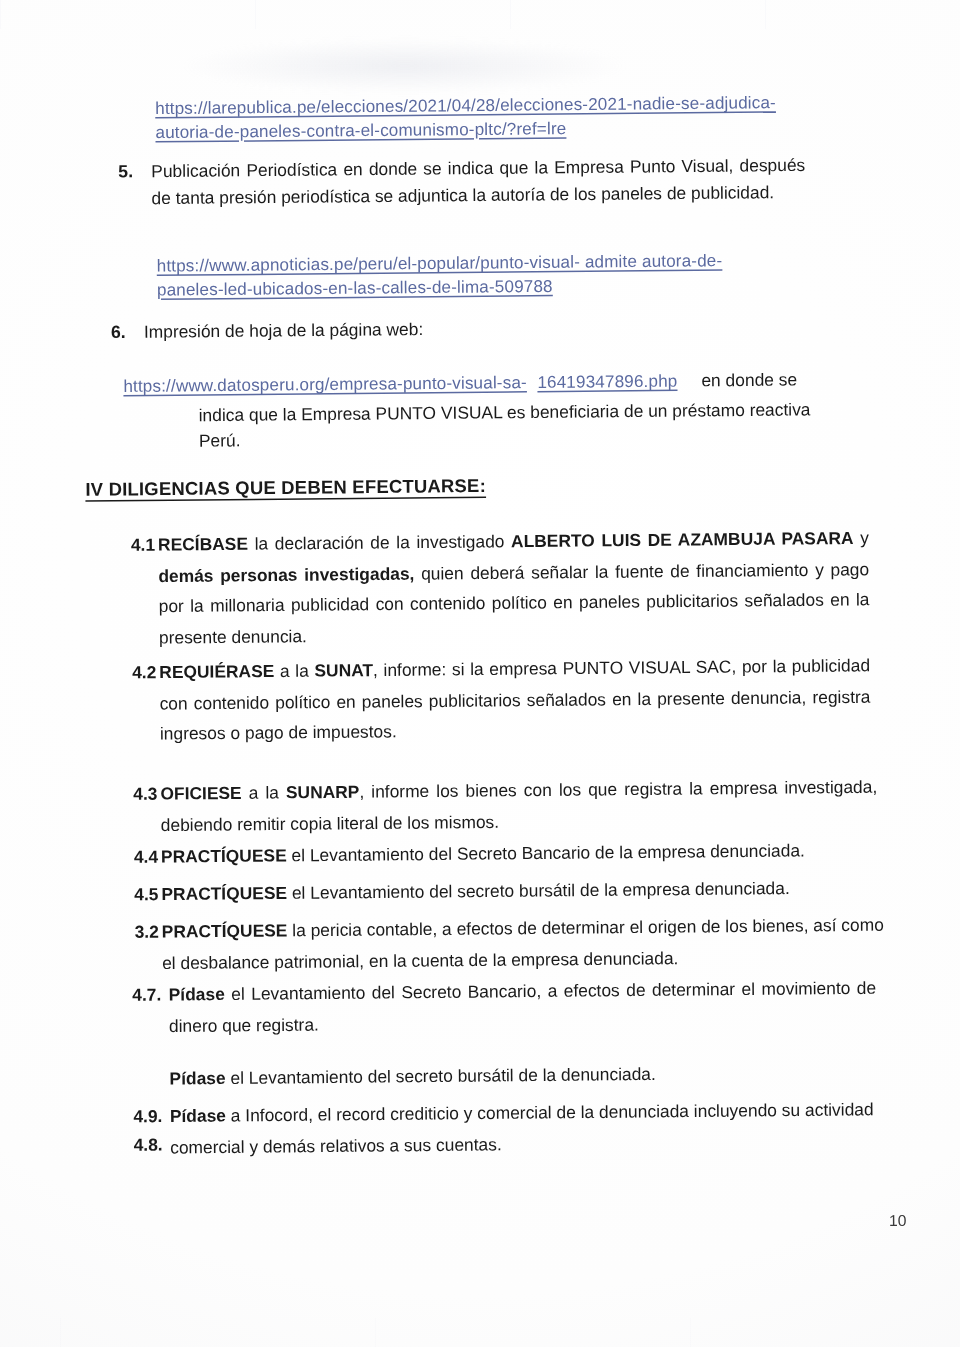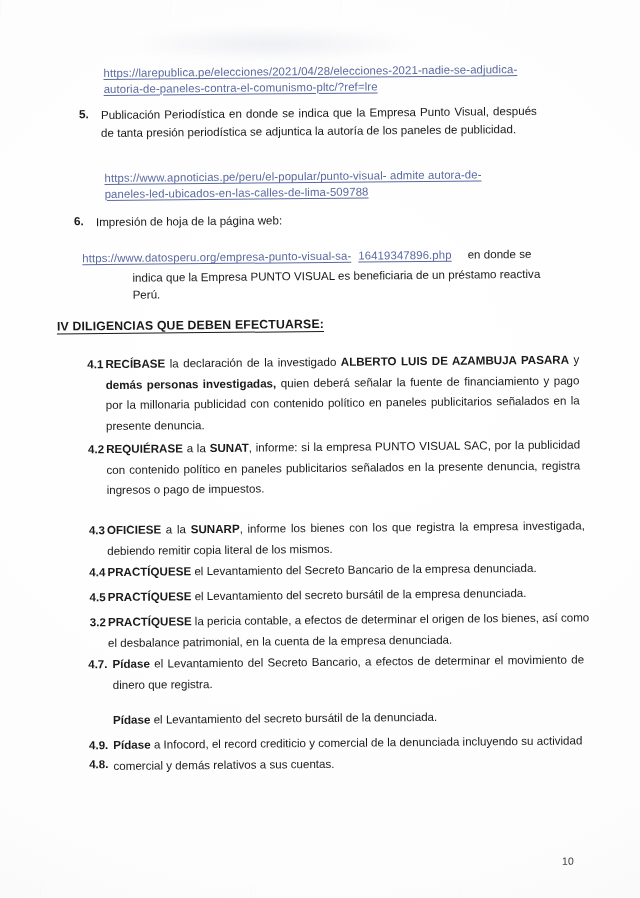--- a/index.html
+++ b/index.html
@@ -205,15 +205,15 @@
   <div class="block dil nojust" style="left:86px; top:708px; width:496px;">
     <div class="tag" style="padding-right:5px;margin-top:44px;">4.8.</div>
     <div class="body"><b>Pídase</b><span> el Levantamiento del secreto bursátil de la denunciada.</span></div>
   </div>
 
   <div class="block dil nojust" style="left:86px; top:733px; width:506px;">
     <div class="tag" style="padding-right:5px;">4.9.</div>
     <div class="body"><b>Pídase</b><span> a Infocord, el record crediticio y comercial de la denunciada incluyendo su actividad comercial y demás relativos a sus cuentas.</span></div>
   </div>
 
-  <div class="block pageno" style="left:558px; top:811px;margin-top:46px;">10</div>
+  <div class="block pageno" style="left:589px; top:811px;">10</div>
 
 </div>
 
 </body></html>

